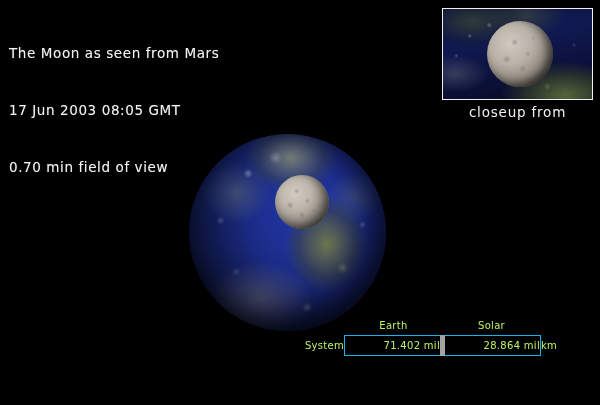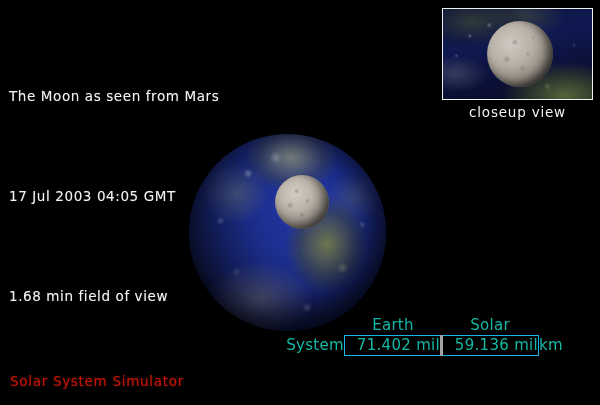--- a/index.html
+++ b/index.html
@@ -20,21 +20,21 @@
   #caption {
     position: absolute;
     left: 9px;
     top: 6px;
     color: #f2f2f2;
     font-size: 13.5px;
     line-height: 19px;
     letter-spacing: 0.6px;
     white-space: pre;
   }
-  #caption div { text-shadow: 0 0 1px rgba(255,255,255,0.35); margin-top: 43px; }
+  #caption div { text-shadow: 0 0 1px rgba(255,255,255,0.35); }
 
   
   #closeup-panel {
     position: absolute;
     left: 442px;
     top: 8px;
     width: 151px;
     height: 92px;
     border: 1px solid #f0f0f0;
     box-sizing: border-box;
@@ -149,22 +149,22 @@
   #data-table {
     position: absolute;
     left: 258px;
     top: 316px;
     color: #2ba8f5;
     font-size: 13px;
     letter-spacing: 0.3px;
   }
   table.dt {
     border-collapse: collapse;
-    color: #14b8a6;
-    font-size: 15px;
+    color: #bef264;
+    font-size: 10px;
   }
   table.dt th, table.dt td {
     padding: 0;
     font-weight: normal;
     line-height: 19px;
     white-space: pre;
   }
   th.col-head {
     text-align: center;
     padding-bottom: 1px;
@@ -180,21 +180,21 @@
     padding-left: 8px;
     width: 95px;
   }
   td.unit {
     text-align: right;
     padding-left: 5px;
   }
   
   tbody tr td.val.first {
     border-left: 1px solid #17b4e8;
-    border-right: 3px solid #a3a3a3;
+    border-right: 5px solid #a3a3a3;
   }
   tbody tr td.val.second {
     border-right: 1px solid #17b4e8;
   }
   tbody tr:first-child td.val { border-top: 1px solid #17b4e8; }
   tbody tr:last-child td.val { border-bottom: 1px solid #17b4e8; }
 
   
   #brand {
     position: absolute;
@@ -206,29 +206,29 @@
     text-shadow: 0 0 2px rgba(190,20,10,0.6);
   }
 </style>
 </head>
 <body>
 
 <div id="screen">
 
   <div id="caption">
     <div>The Moon as seen from Mars</div>
-    <div>17 Jul 2003 04:05 GMT</div>
-    <div>1.68 min field of view</div>
+    <div>17 Jun 2003 08:05 GMT</div>
+    <div>0.70 min field of view</div>
   </div>
 
   <div id="closeup-panel">
     <div id="closeup-scene"></div>
     <div id="closeup-moon"></div>
   </div>
-  <div id="closeup-label">closeup view</div>
+  <div id="closeup-label">closeup from</div>
 
   <div id="earth">
     <div class="speck"></div>
     <div class="limb"></div>
   </div>
   <div id="moon"></div>
 
   <div id="data-table">
     <table class="dt">
       <thead>
@@ -236,22 +236,21 @@
           <th class="col-head"></th>
           <th class="col-head">Earth</th>
           <th class="col-head">Solar</th>
           <th class="col-head"></th>
         </tr>
       </thead>
       <tbody>
         <tr>
           <td class="row-label">System</td>
           <td class="val first">71.402 mil</td>
-          <td class="val second">59.136 mil</td>
+          <td class="val second">28.864 mil</td>
           <td class="unit">km</td>
         </tr>
       </tbody>
     </table>
   </div>
 
-  <div id="brand">Solar System Simulator</div>
 
 </div>
 
 </body></html>

